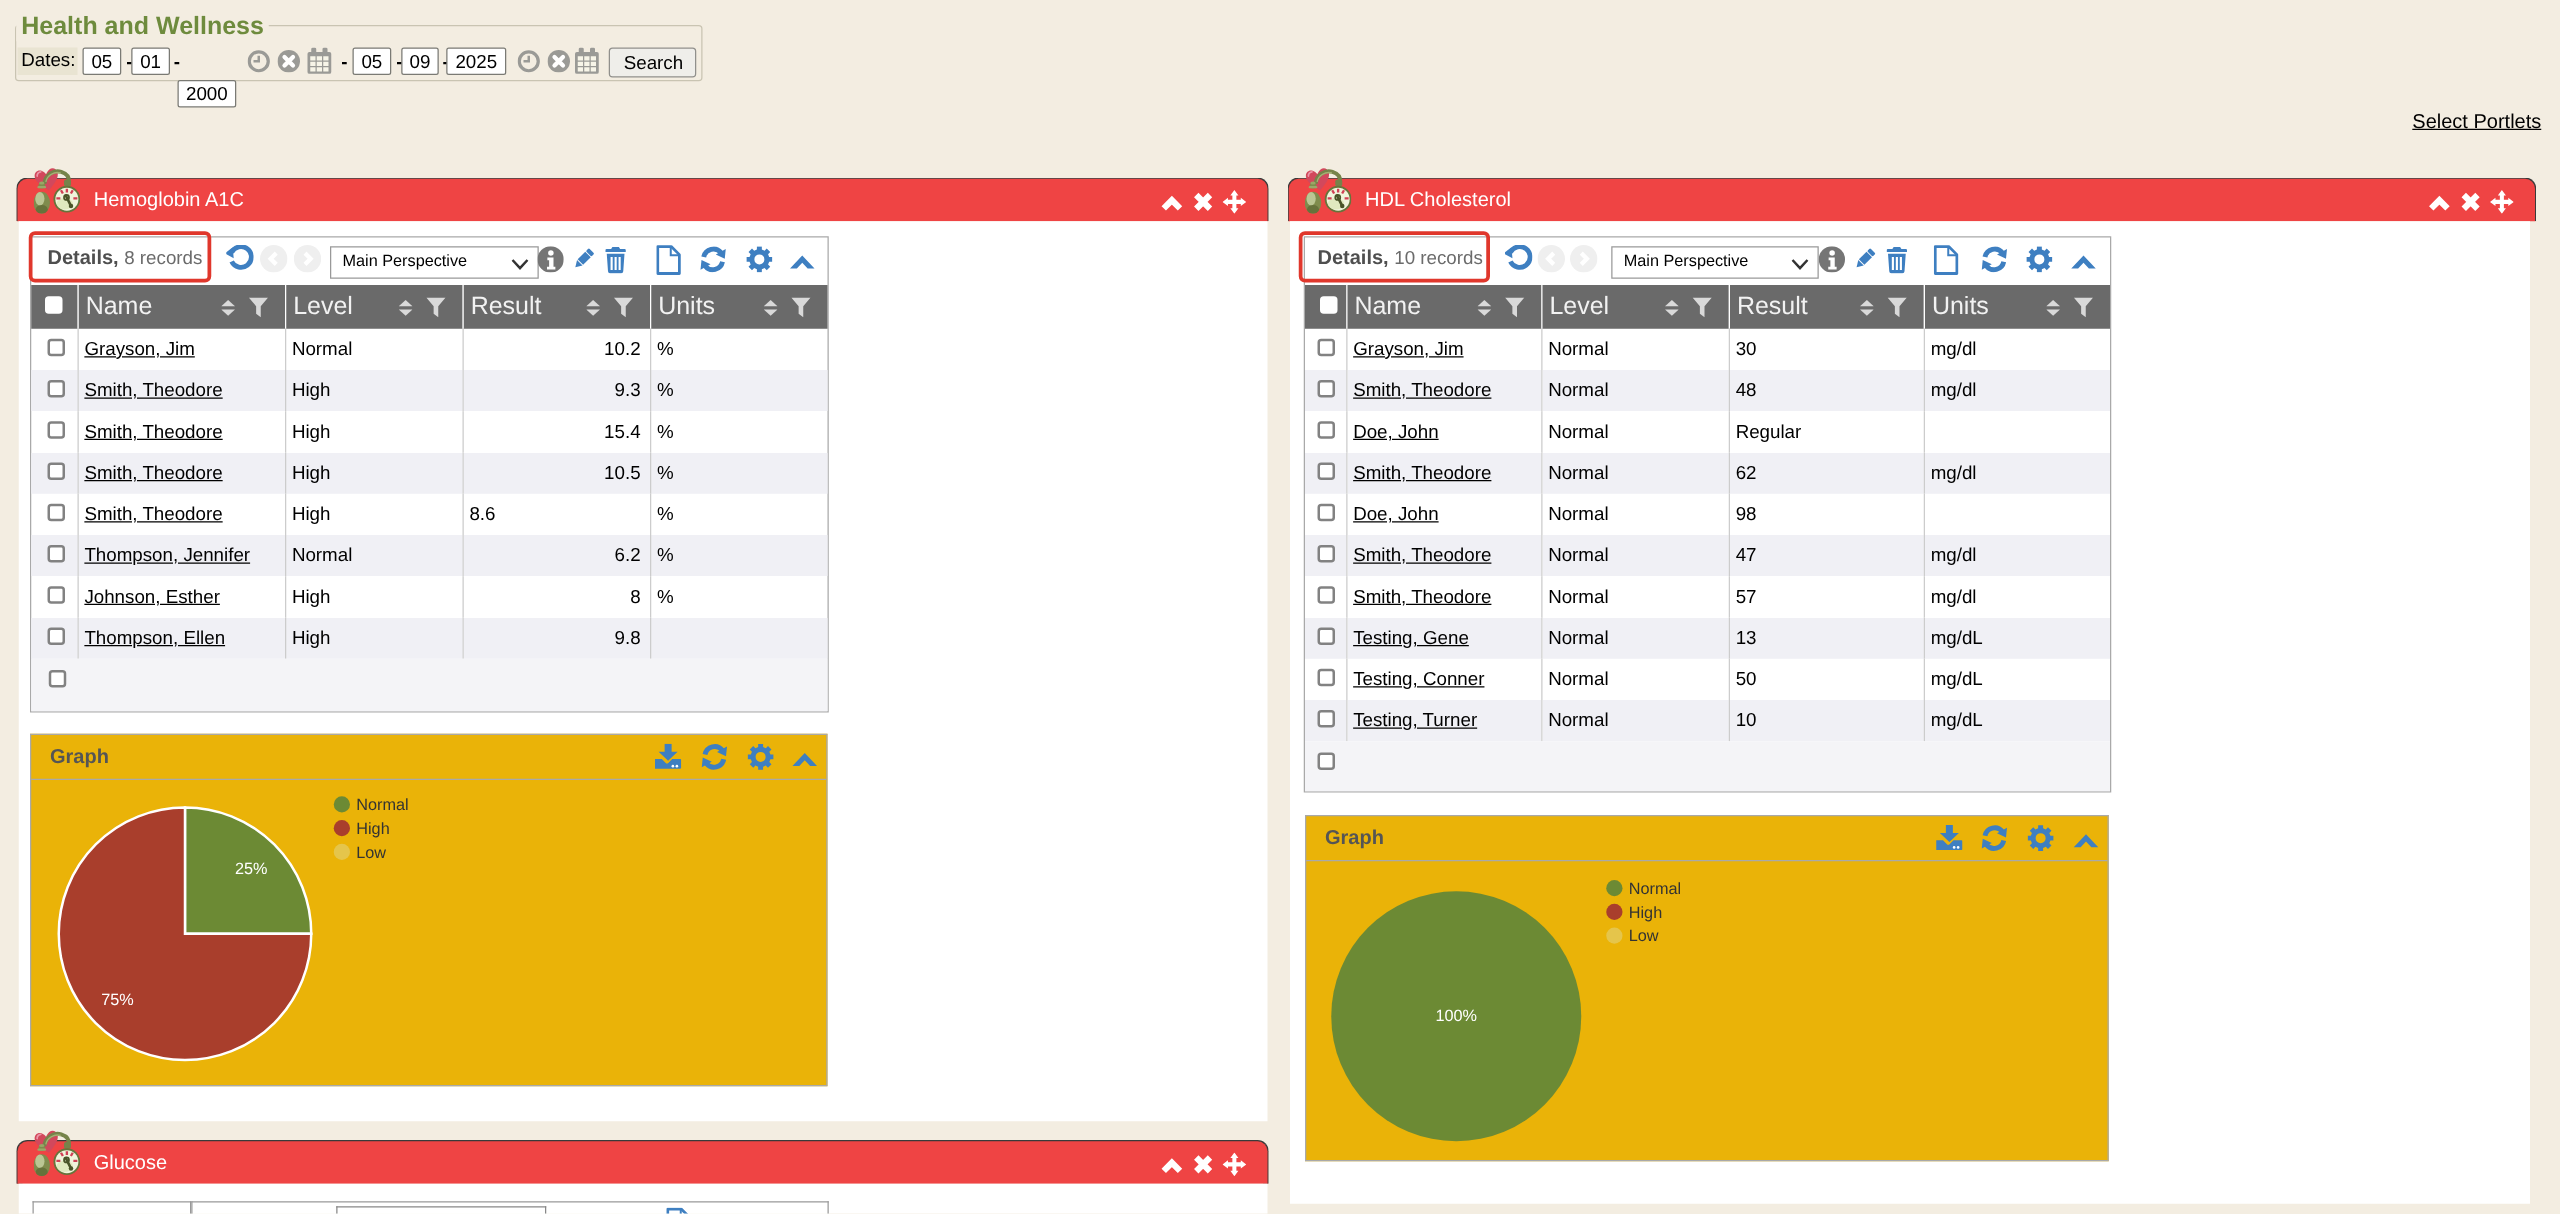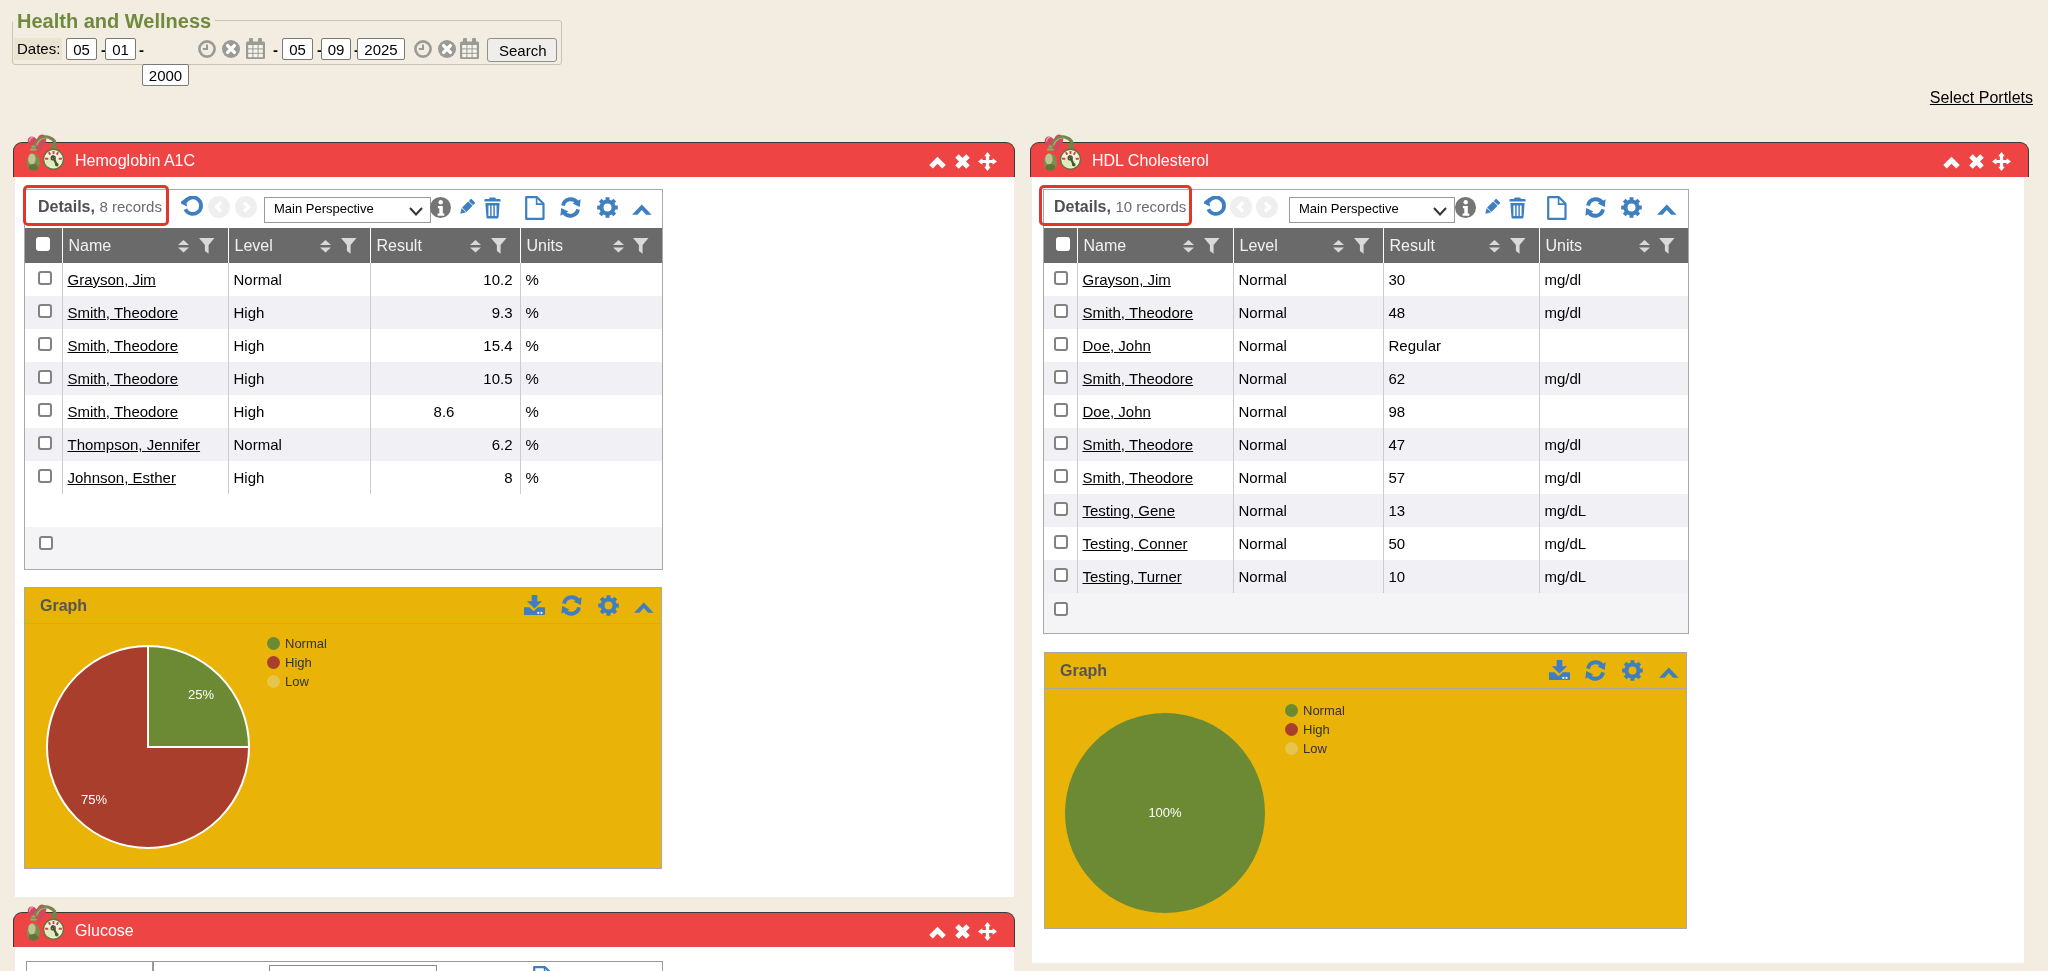--- a/index.html
+++ b/index.html
@@ -22,21 +22,21 @@
 .bpicon { position:absolute; width:37px; height:37px; }
 
 .dbox { position:absolute; border:1px solid #A9A9A9; background:#fff; }
 .redbox { position:absolute; border:3px solid #E0372C; border-radius:5px; background:transparent; z-index:5; }
 .redbox .t { position:absolute; left:12px; top:10px; font-size:16px; color:#555; white-space:nowrap; }
 .redbox .t b { font-weight:bold; color:#4F4F4F; }
 .redbox .t span { color:#6B6B6B; font-size:15px; }
 .tsel { position:absolute; height:26px; border:1px solid #999; background:#fff; font-size:13px; color:#000; }
 .tsel .lbl { position:absolute; left:9px; top:3px; }
 .grid { border-collapse:collapse; table-layout:fixed; width:100%; font-size:15px; }
-.grid th { background:#6A6A6A; color:#F2F2F2; font-weight:normal; height:35px; padding:0 0 0 6px; text-align:left; font-size:16px; }
+.grid th { background:#6A6A6A; color:#F2F2F2; font-weight:normal; height:35px; padding:0 0 0 6px; text-align:left; font-size:20px; }
 .grid th.c2 { border-left:1px solid #FFF; }
 .grid td { height:33px; padding:0 0 0 5px; overflow:hidden; white-space:nowrap; }
 .grid td.c2 { border-left:1px solid #CCC; }
 .grid tr.alt td { background:#F0F0F5; }
 .grid a { color:#000; text-decoration:underline; }
 .thflex { display:flex; align-items:center; justify-content:space-between; padding-right:13px; }
 .cb { display:inline-block; width:14px; height:14px; border:2px solid #828282; border-radius:3px; background:#fff; }
 .hcb { display:inline-block; width:14px; height:14px; border-radius:3px; background:#fff; }
 .gfoot { position:absolute; left:0; right:0; background:#F4F4F7; }
 
@@ -341,36 +341,43 @@
           <td style="padding-left:13px"><span class="cb"></span></td>
           <td class="c2"><a href="#">Smith, Theodore</a></td>
           <td class="c2">High</td>
           <td class="c2" style="text-align:right;padding-right:7px">10.5</td>
           <td class="c2">%</td>
         </tr>
     <tr>
           <td style="padding-left:13px"><span class="cb"></span></td>
           <td class="c2"><a href="#">Smith, Theodore</a></td>
           <td class="c2">High</td>
-          <td class="c2" style="text-align:center;padding-right:7px">8.6</td>
+          <td class="c2" style="text-align:left;padding-right:7px">8.6</td>
           <td class="c2">%</td>
         </tr>
     <tr class="alt">
           <td style="padding-left:13px"><span class="cb"></span></td>
           <td class="c2"><a href="#">Thompson, Jennifer</a></td>
           <td class="c2">Normal</td>
           <td class="c2" style="text-align:right;padding-right:7px">6.2</td>
           <td class="c2">%</td>
         </tr>
     <tr>
           <td style="padding-left:13px"><span class="cb"></span></td>
           <td class="c2"><a href="#">Johnson, Esther</a></td>
           <td class="c2">High</td>
           <td class="c2" style="text-align:right;padding-right:7px">8</td>
           <td class="c2">%</td>
+        </tr>
+    <tr class="alt">
+          <td style="padding-left:13px"><span class="cb"></span></td>
+          <td class="c2"><a href="#">Thompson, Ellen</a></td>
+          <td class="c2">High</td>
+          <td class="c2" style="text-align:right;padding-right:7px">9.8</td>
+          <td class="c2"></td>
         </tr>
   </tbody>
     </table>
   <div class="gfoot" style="top:337px; bottom:0;">
       <span class="cb" style="position:absolute; left:14px; top:9px;"></span>
     </div>
 </div>
 <div class="redbox" style="left:23px; top:185px; width:146px; height:41px;">
     <span class="t"><b>Details,</b> <span>8 records</span></span>
   </div>

